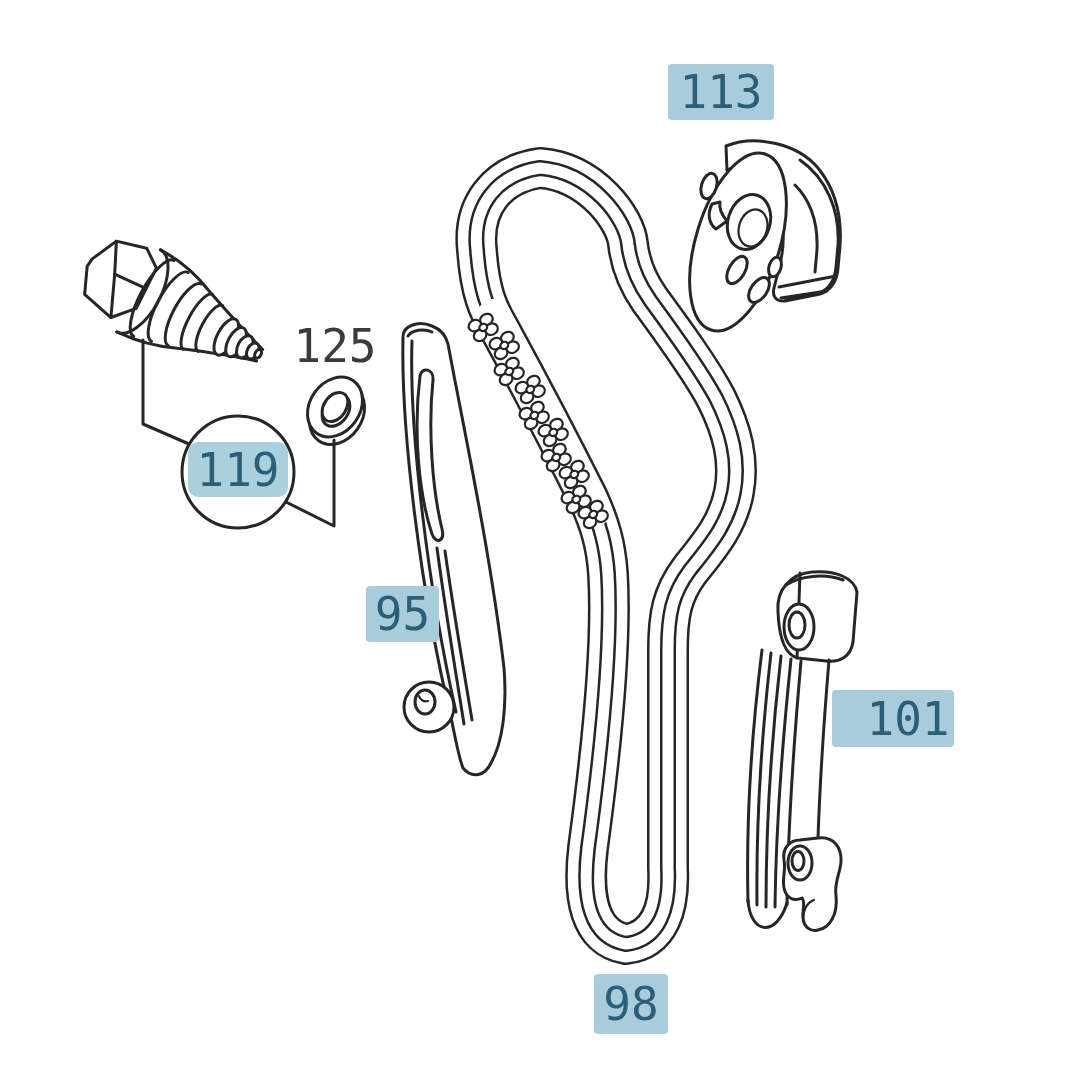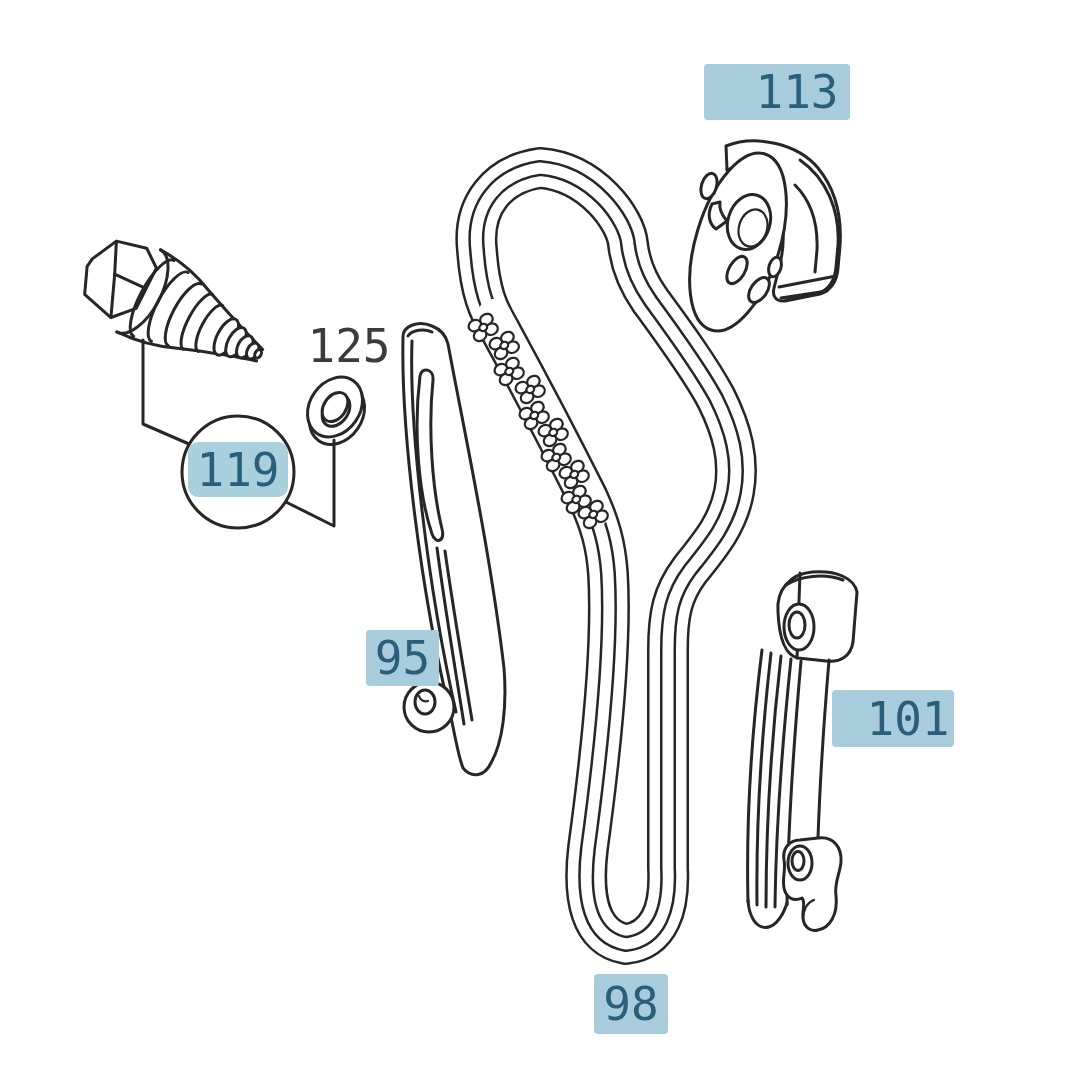--- a/index.html
+++ b/index.html
@@ -162,33 +162,33 @@
       <path d="M 818,838 C 834,836 842,848 841,862 C 840,874 834,882 836,896
                C 838,914 830,928 818,930 C 810,932 804,927 803,918
                C 802,910 806,903 802,898 C 794,902 786,898 784,888
                C 782,878 786,870 784,860 C 782,848 790,840 800,840 Z" fill="#ffffff"></path>
       <ellipse cx="800" cy="863" rx="12" ry="17" fill="#ffffff"></ellipse>
       <ellipse cx="798" cy="861" rx="6" ry="9.5" fill="#ffffff"></ellipse>
       <path d="M 803,918 C 804,908 808,902 814,900" stroke-width="2.2"></path>
     </g>
   </svg>
 
-  <div class="callout" style="left:704px;top:64px;width:106px;height:56px;padding-left:40px;">
+  <div class="callout" style="left:668px;top:64px;width:106px;height:56px;">
     <span>113</span>
   </div>
 
-  <div class="callout plain" style="left:292px;top:324px;width:86px;height:44px;margin-left:14px;">
+  <div class="callout plain" style="left:292px;top:324px;width:86px;height:44px;">
     <span>125</span>
   </div>
 
   <div class="callout circled" style="left:188px;top:442px;width:100px;height:55px;">
     <span>119</span>
   </div>
 
-  <div class="callout" style="left:366px;top:586px;width:73px;height:56px;margin-top:44px;">
+  <div class="callout" style="left:366px;top:586px;width:73px;height:56px;">
     <span>95</span>
   </div>
 
   <div class="callout" style="left:832px;top:690px;width:92px;height:57px;padding-left:30px;">
     <span>101</span>
   </div>
 
   <div class="callout" style="left:594px;top:974px;width:74px;height:60px;">
     <span>98</span>
   </div>

